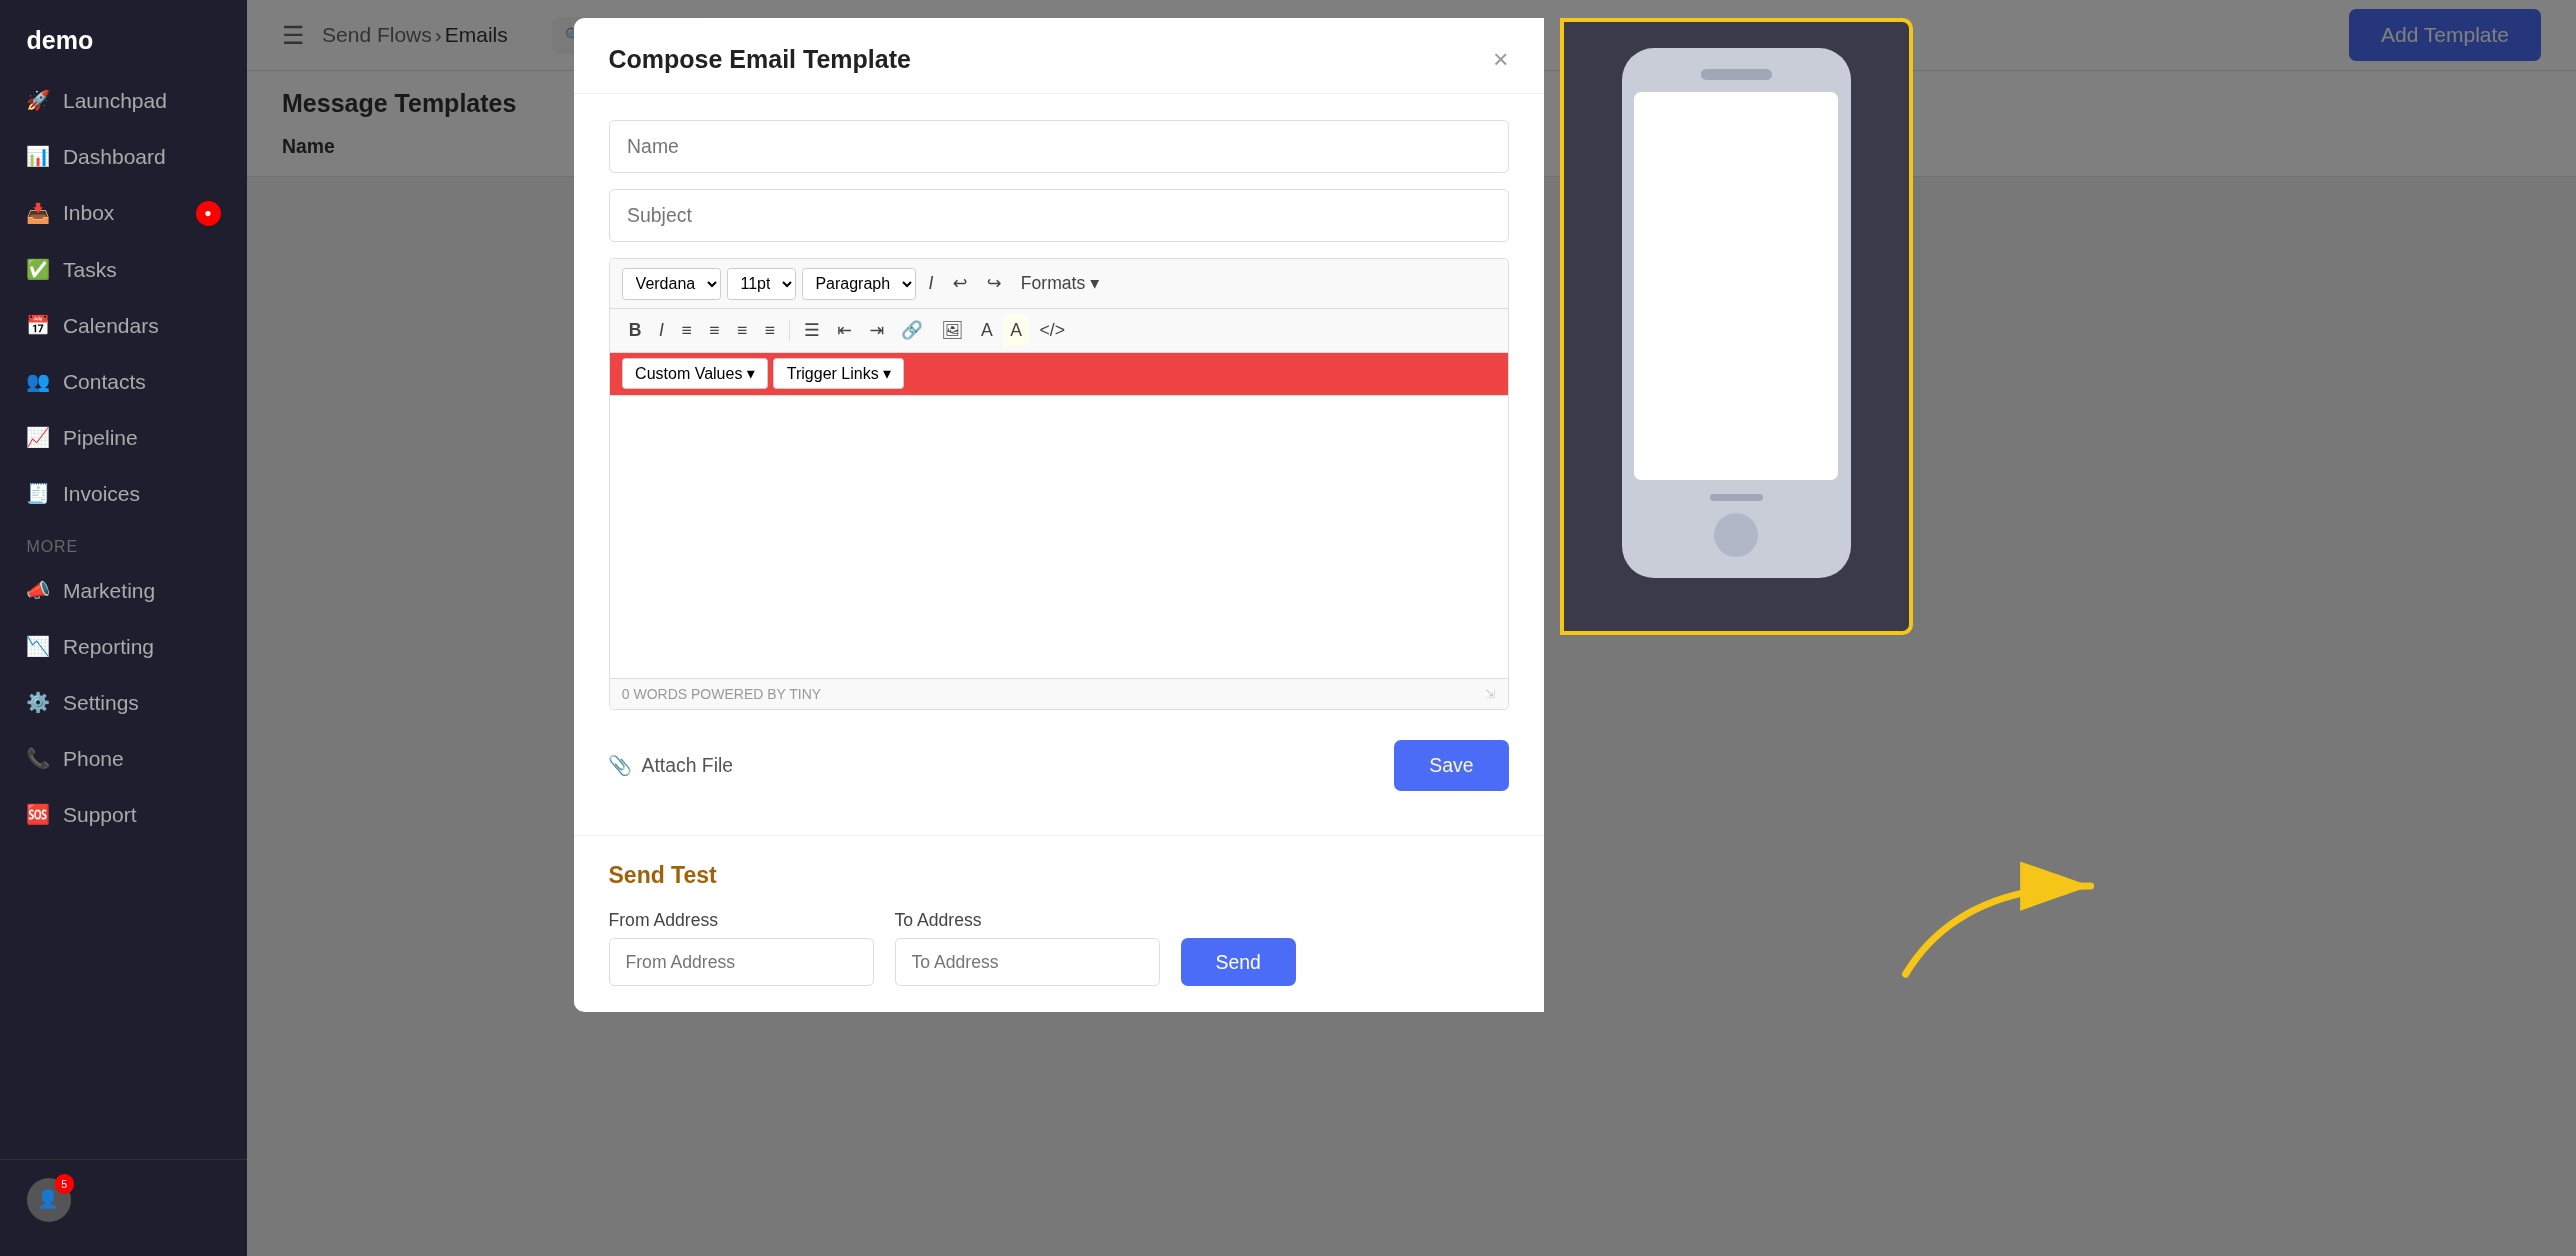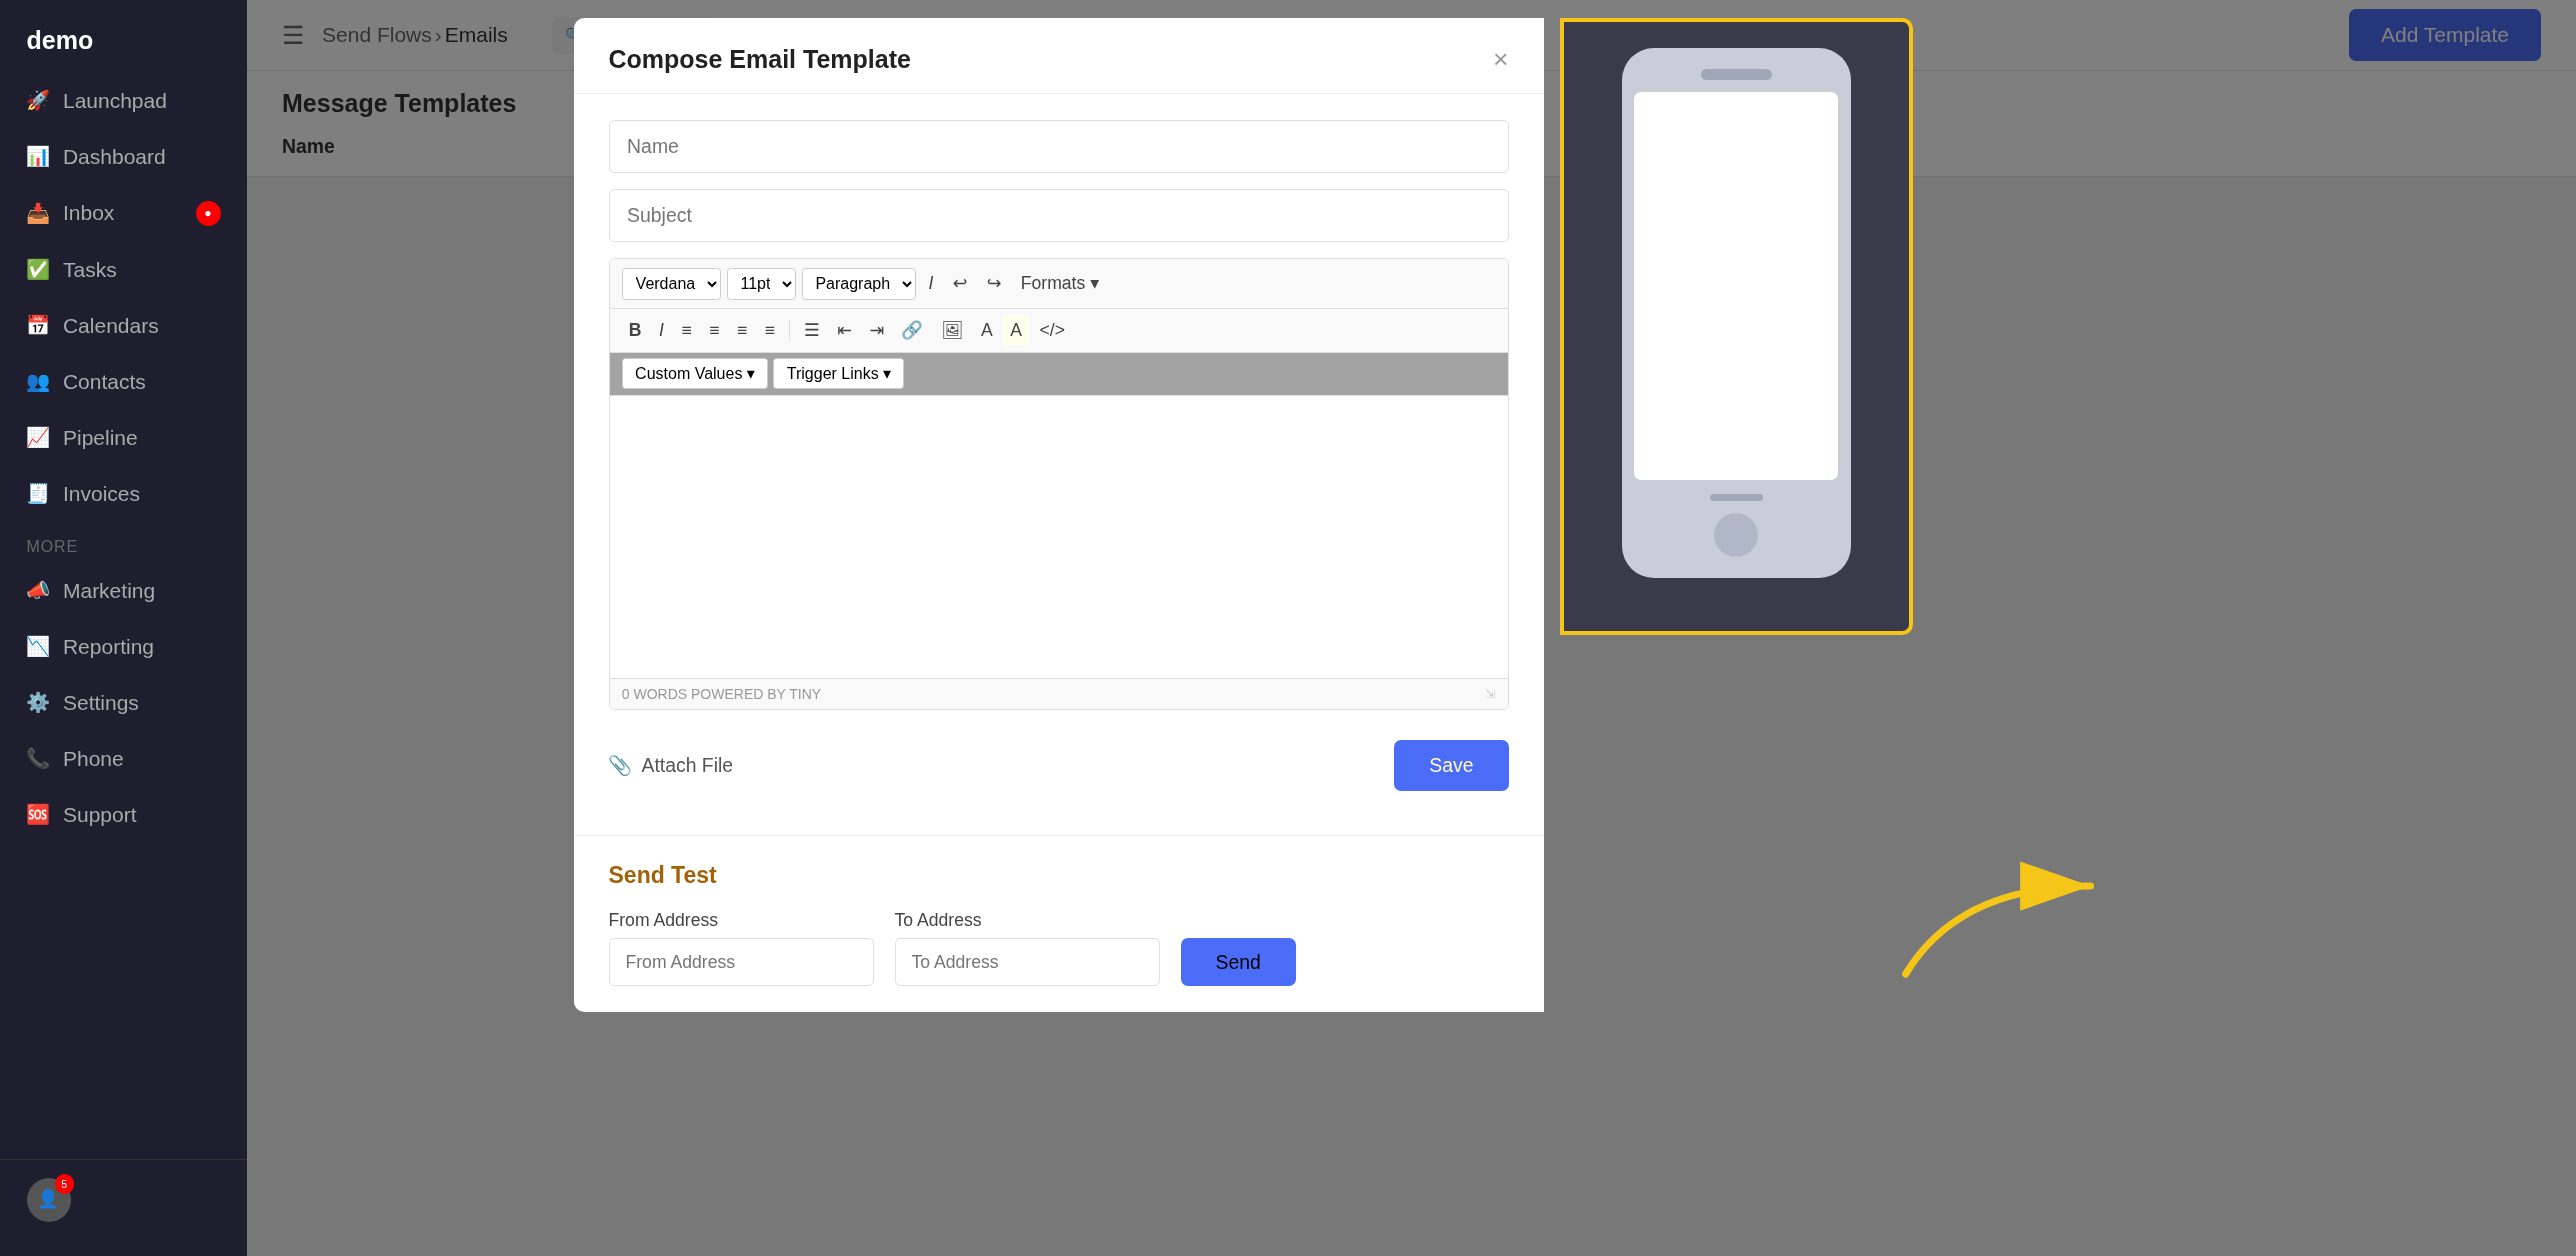--- a/index.html
+++ b/index.html
@@ -306,21 +306,21 @@
       align-items: center;
       padding: 5.3px 12.3px;
       border-bottom: 0.9px solid #ddd;
       background: #f9f9f9;
     }
     .toolbar-row3 {
       display: flex;
       gap: 5.3px;
       padding: 5.3px 12.3px;
       border-bottom: 0.9px solid #ddd;
-      background: #a3a3a3;
+      background: #ef4444;
     }
     .custom-values-btn, .trigger-links-btn {
       border: 0.9px solid #ccc;
       border-radius: 3.5px;
       padding: 5.3px 12.3px;
       font-size: 16px;
       background: #fff;
       cursor: pointer;
     }
     .editor-body {
@@ -403,21 +403,21 @@
       border: 0.9px solid #ddd;
       border-radius: 5.3px;
       padding: 12.3px 16px;
       font-size: 17.6px;
       color: #999;
       outline: none;
       width: 265px;
     }
     .send-btn {
       background: #4a6cf7;
-      color: #000000;
+      color: #ffffff;
       border: none;
       border-radius: 7px;
       padding: 12.3px 35px;
       font-size: 19.4px;
       cursor: pointer;
     }
 
     
     .phone-preview-panel {
       width: 353px;

